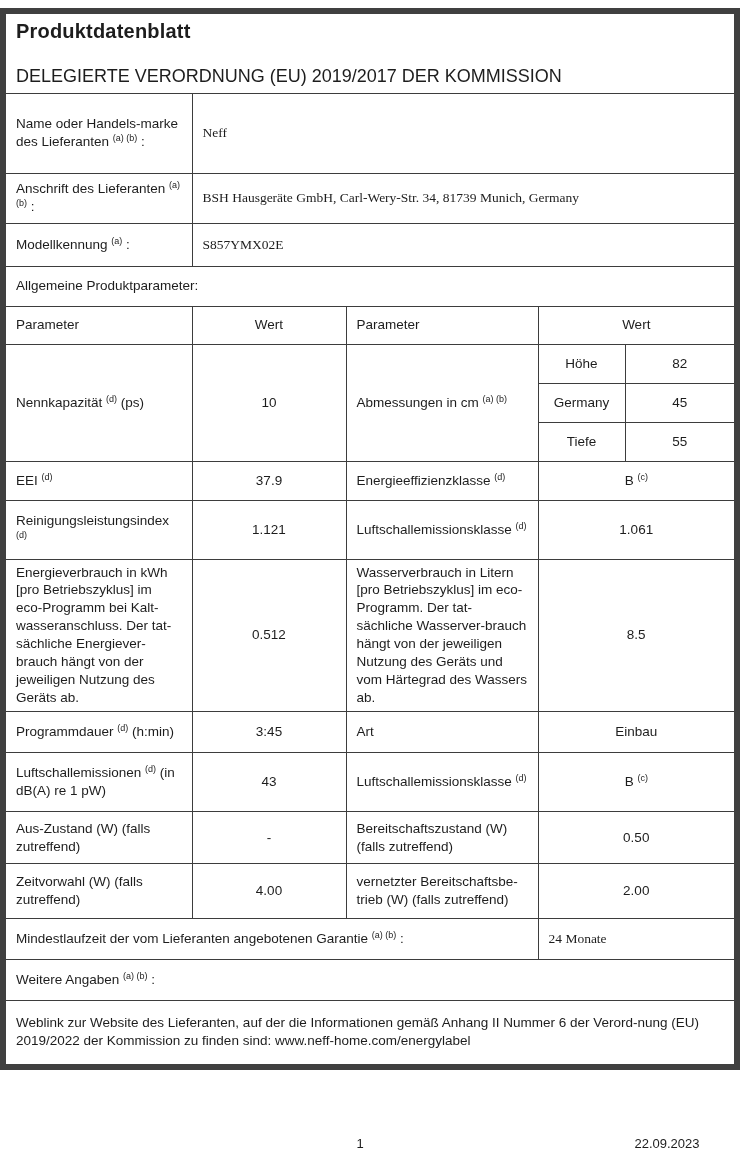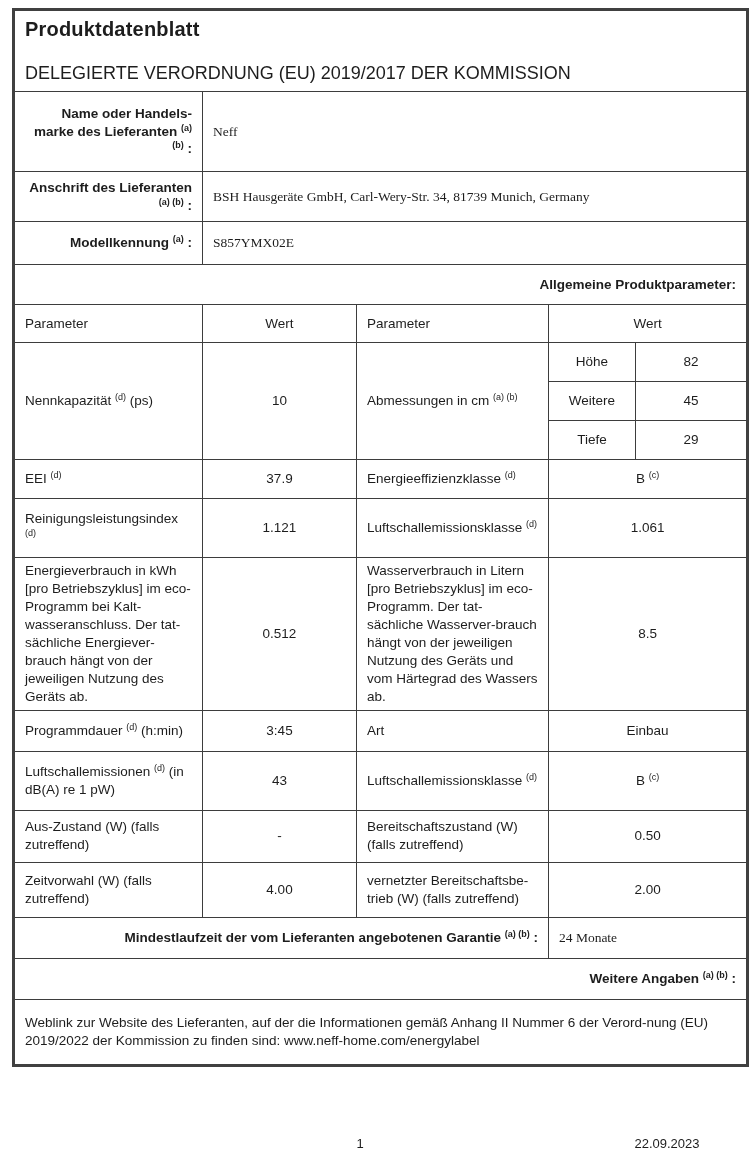--- a/index.html
+++ b/index.html
@@ -2,36 +2,36 @@
 <html><head>
 <meta charset="utf-8">
 <style>
   html,body { margin:0; padding:0; background:#ffffff; }
   body {
     width:750px; height:1171px; position:relative; overflow:hidden;
     font-family:"Liberation Sans", sans-serif; color:#1d1d1d;
     -webkit-font-smoothing:antialiased;
   }
   table.doc {
-    position:absolute; left:12px; top:8px; width:734px;
+    position:absolute; left:0; top:8px; width:734px;
     border-collapse:collapse; table-layout:fixed;
-    border:3px solid #404040;
+    border:6px solid #404040;
   }
   table.doc td {
     border:1px solid #3d3d3d;
     box-sizing:border-box;
     padding:4px 10px;
     font-size:13.5px; line-height:1.33;
     vertical-align:middle;
     overflow:hidden;
   }
   .headcell { padding:14px 12px 8px 12px; }
   .title { font-size:20px; font-weight:bold; letter-spacing:0.2px; }
   .subtitle { font-size:18px; margin-top:20px; }
-  .bold { font-weight:bold;text-align:right; }
+  .bold { font-weight:normal; }
   .center { text-align:center; }
   .vleft { padding-left:12px;font-family:Liberation Serif, serif; }
   sup.fn { font-size:9px; vertical-align:super; line-height:0; letter-spacing:0; }
   
   tr.h82>td{height:82px} tr.h80>td{height:80px} tr.h50>td{height:50px}
   tr.h43>td{height:43px} tr.h40>td{height:40px} tr.h38>td{height:38px}
   tr.h39>td{height:39px} tr.h59>td{height:59px} tr.h149>td{height:149px}
   tr.h41>td{height:41px} tr.h52>td{height:52px} tr.h55>td{height:55px}
   tr.h66>td{height:66px}
   .footer-page {
@@ -90,26 +90,26 @@
   </tr>
 
   <tr class="h39">
     <td rowspan="3"><span>Nennkapazität </span><sup class="fn">(d)</sup><span> (ps)</span></td>
     <td rowspan="3" class="center">10</td>
     <td rowspan="3"><span>Abmessungen in cm </span><sup class="fn">(a) (b)</sup></td>
     <td class="center">Höhe</td>
     <td class="center">82</td>
   </tr>
   <tr class="h39">
-    <td class="center">Weitere</td>
+    <td class="center">Germany</td>
     <td class="center">45</td>
   </tr>
   <tr class="h39">
     <td class="center">Tiefe</td>
-    <td class="center">29</td>
+    <td class="center">55</td>
   </tr>
 
   <tr class="h39">
     <td><span>EEI </span><sup class="fn">(d)</sup></td>
     <td class="center">37.9</td>
     <td><span>Energieeffizienzklasse </span><sup class="fn">(d)</sup></td>
     <td colspan="2" class="center"><span>B </span><sup class="fn">(c)</sup></td>
   </tr>
 
   <tr class="h59">

